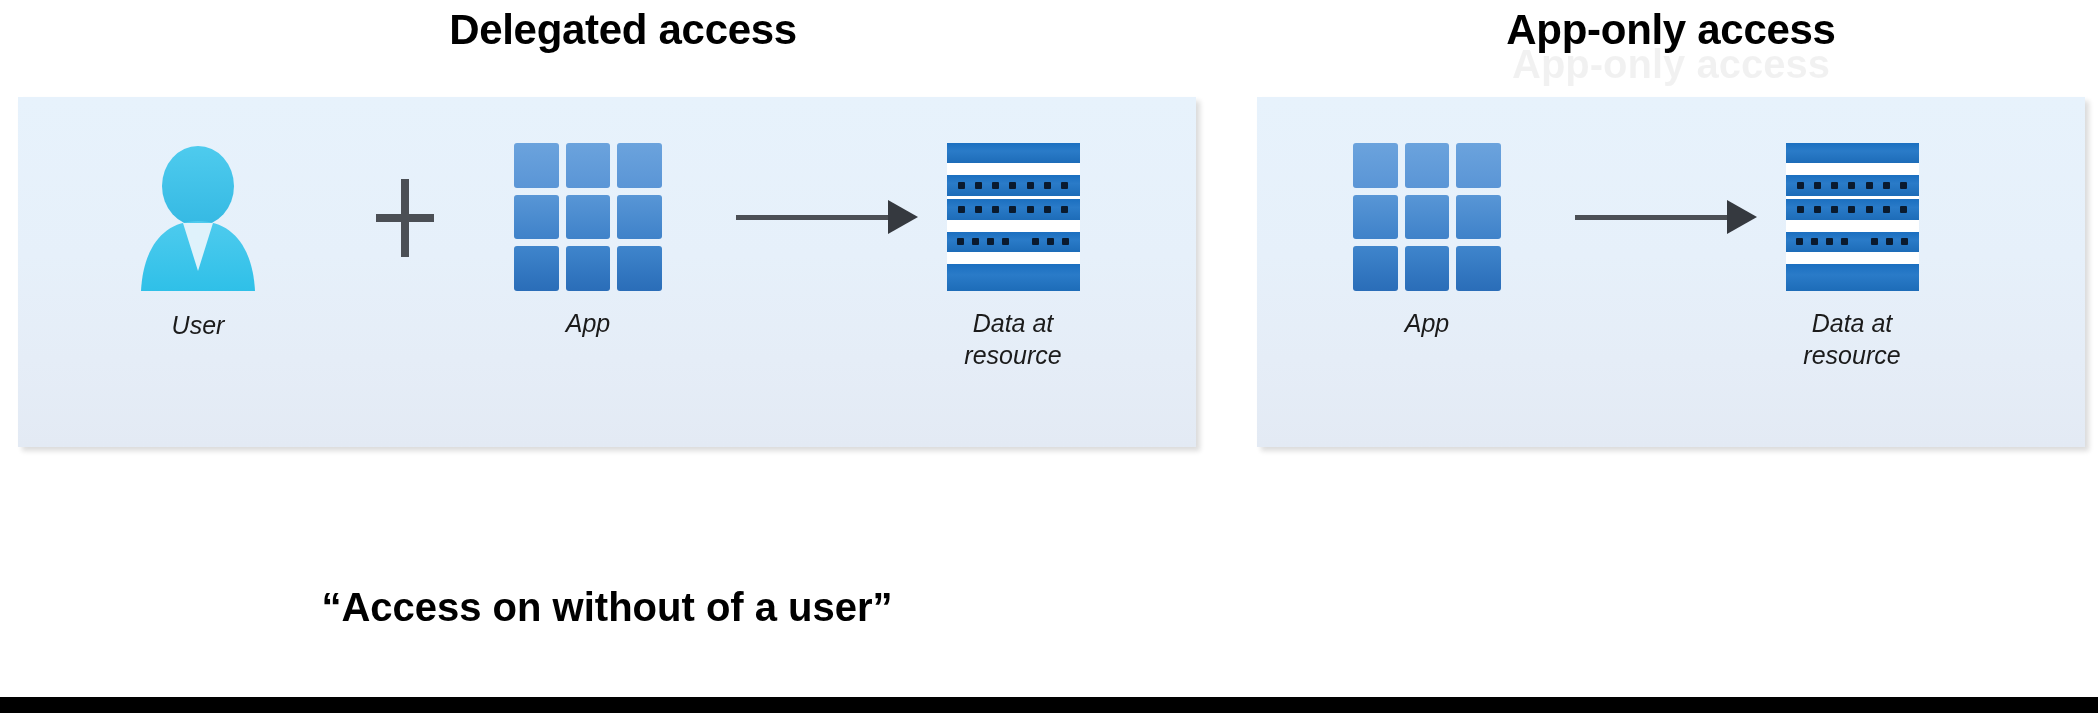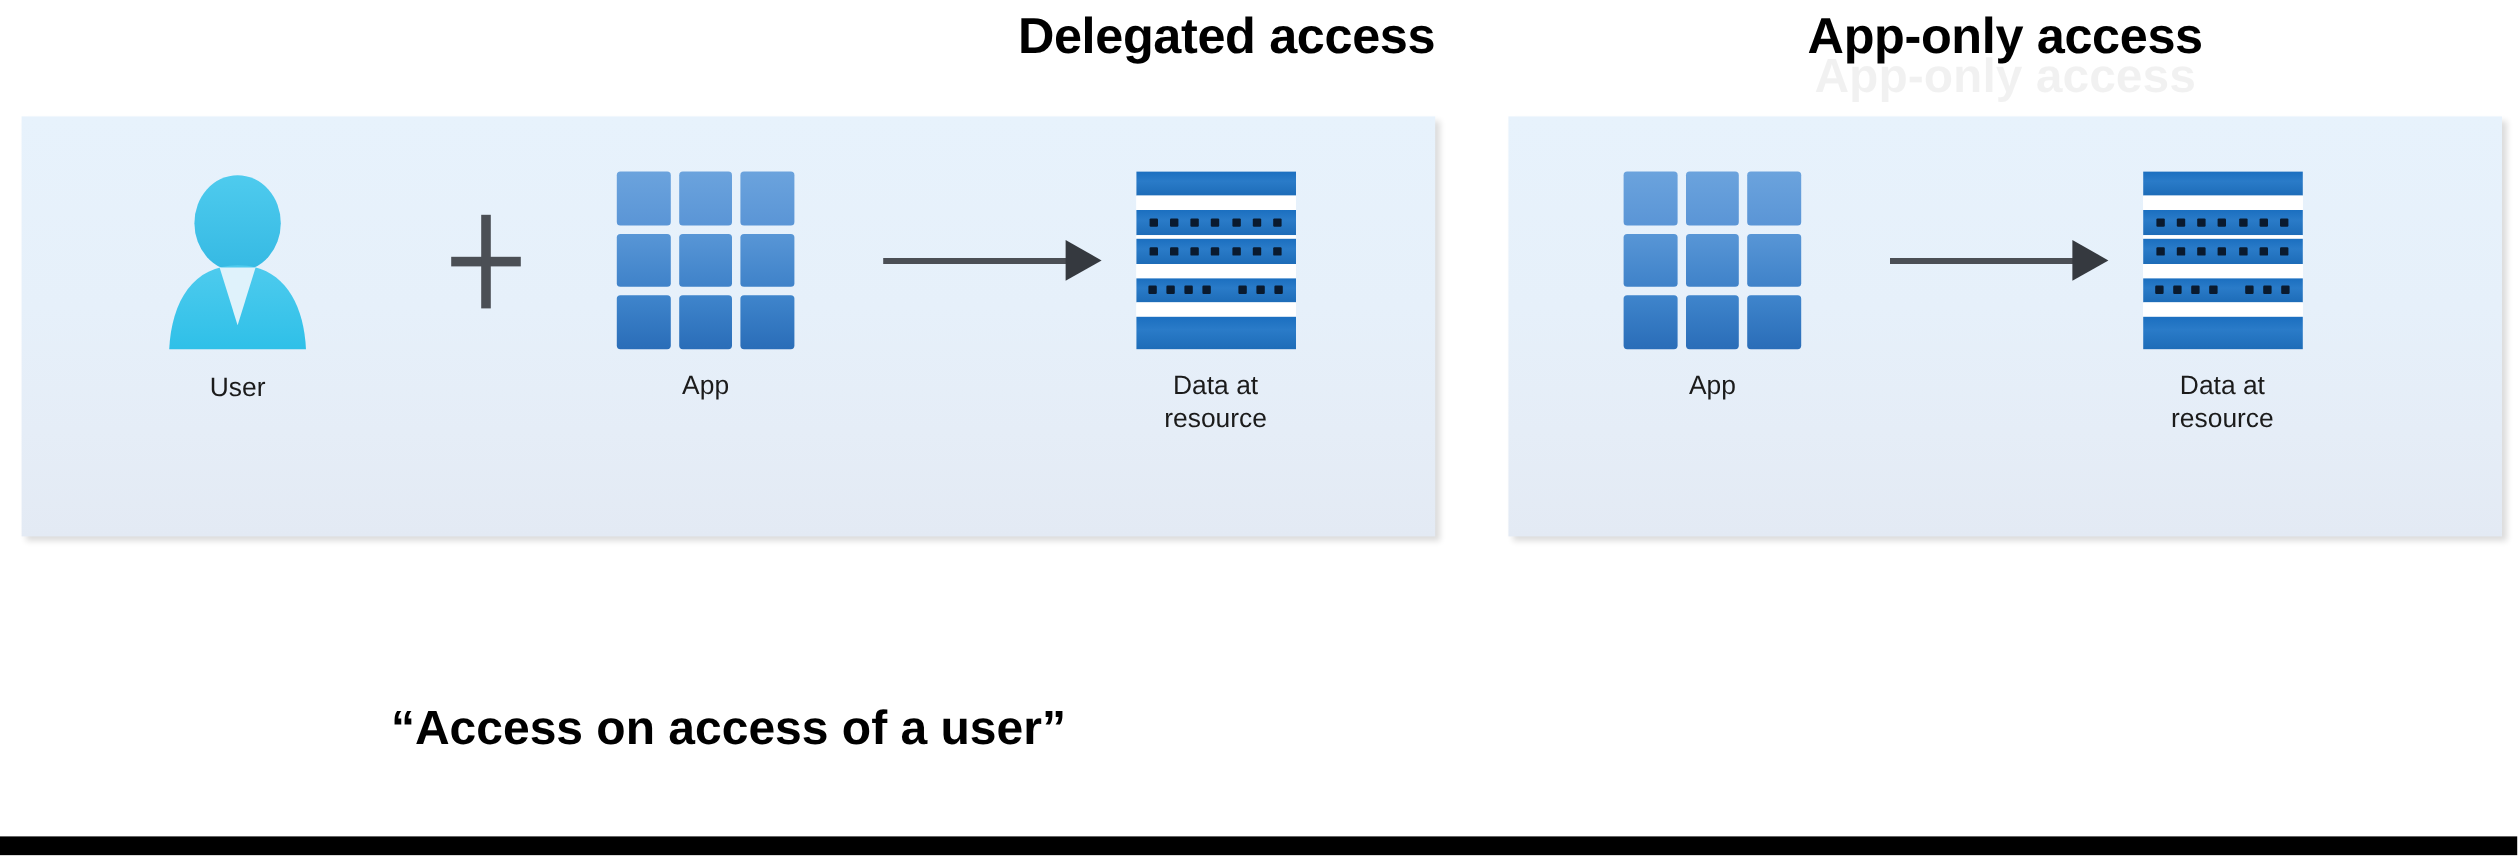--- a/index.html
+++ b/index.html
@@ -25,21 +25,21 @@
   .col-title {
     position: absolute;
     top: 6px;
     font-size: 42px;
     font-weight: bold;
     color: #000000;
     letter-spacing: -0.3px;
     text-align: center;
     white-space: nowrap;
   }
-  #title-left  { left: 18px;   width: 1178px; text-align: right; }
+  #title-left  { left: 34px;   width: 1178px; }
   #title-right { left: 1257px; width: 828px;  }
 
   
   .ghost-title {
     position: absolute;
     top: 42px;
     left: 1257px;
     width: 828px;
     text-align: center;
     font-size: 40px;
@@ -67,25 +67,26 @@
     top: 0; bottom: 0;
   }
 
   .node {
     position: absolute;
     top: 46px;
     text-align: center;
   }
   .node .node-label {
     margin-top: 16px;
-    font-size: 22px;
+    font-size: 25px;
     line-height: 1.28;
     color: #1b1b1b;
     font-weight: normal;
     white-space: pre-line;
+    font-style: italic;
   }
 
   .glyph-box {
     width: 150px;
     height: 150px;
     margin: 0 auto;
     position: relative;
   }
 
   
@@ -288,21 +289,21 @@
           <div class="rack-gap" style="height:13px;"></div>
           <div class="rack-band" style="height:29px;"></div>
         </div>
         <div class="node-label">Data at
 resource</div>
       </div>
 
     </div>
   </div>
 
-  <div class="caption" id="caption-left">“Access on access of a user”</div>
+  <div class="caption" id="caption-left">“Access on without of a user”</div>
 
   <div class="col-title" id="title-right">App-only access</div>
 
   <div class="ghost-title">App-only access</div>
 
   <div class="panel" id="panel-right">
     <div class="flow">
 
       <div class="node" style="left:40px; width:260px;">
         <div class="app-grid">

